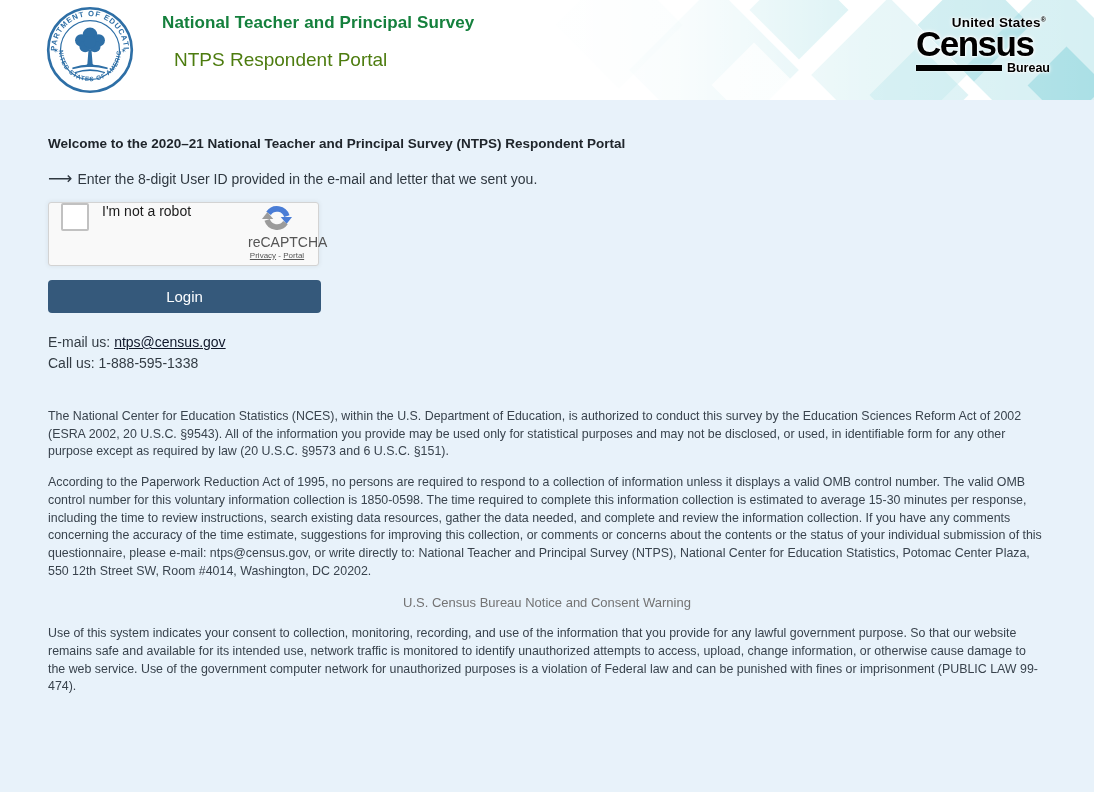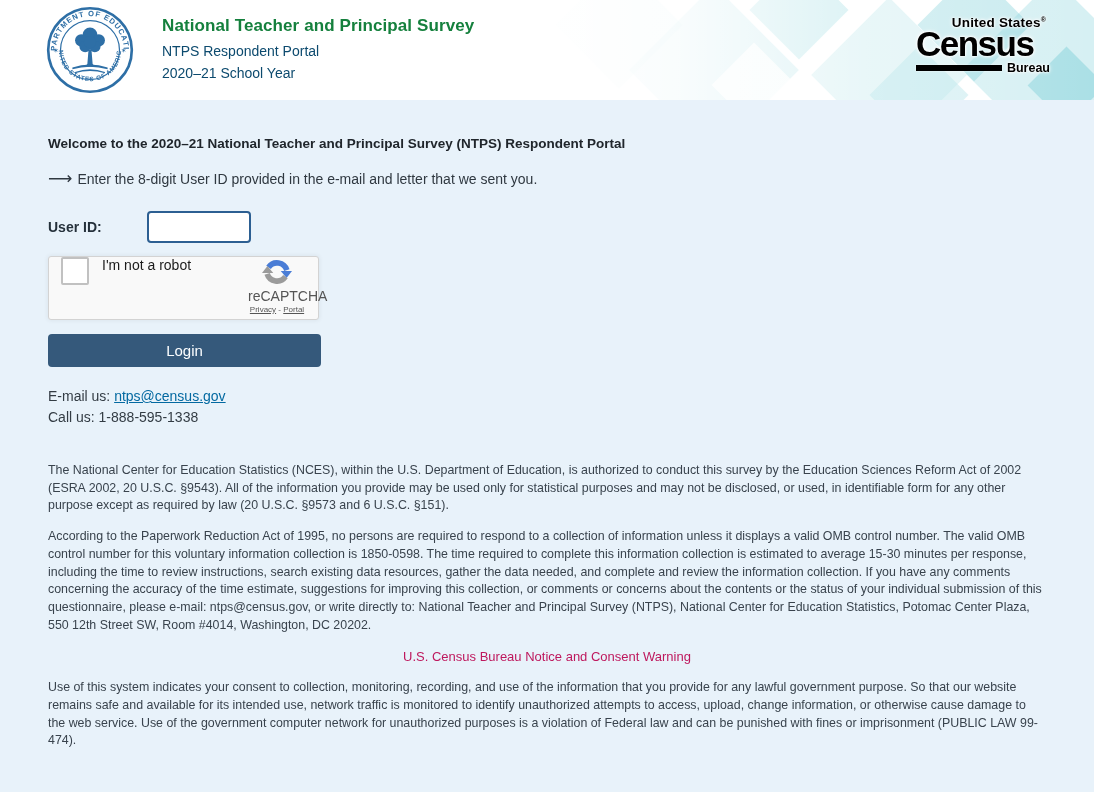--- a/index.html
+++ b/index.html
@@ -9,21 +9,21 @@
     font-family:"Liberation Sans", sans-serif;
     color:#39434d;
     position:relative;
   }
   
   .header{position:relative;height:100px;background:#ffffff;overflow:hidden;}
   .header-left{position:relative;z-index:3;display:flex;align-items:center;height:100%;padding-left:46px;}
   .seal{width:88px;height:88px;flex:0 0 auto;}
   .title-block{margin-left:28px;}
   .title-main{margin:0 0 5px 0;font-size:17px;font-weight:bold;color:#15803d;letter-spacing:0.1px;}
-  .title-sub{margin:0;font-size:14px;color:#0c4a6e;line-height:1.55;font-weight:400;}
+  .title-sub{margin:12px;font-size:19px;color:#4d7c0f;line-height:1.55;font-weight:400;}
   
   .pattern{position:absolute;top:0;right:0;width:560px;height:100px;z-index:1;overflow:hidden;}
   .pt{position:absolute;transform:rotate(45deg);}
   .pt:nth-child(1){width:90px;height:90px;left:40px;top:-20px;background:rgba(120,205,214,0.18);}
   .pt:nth-child(2){width:120px;height:120px;left:120px;top:10px;background:rgba(120,205,214,0.28);}
   .pt:nth-child(3){width:70px;height:70px;left:230px;top:-25px;background:rgba(120,205,214,0.35);}
   .pt:nth-child(4){width:110px;height:110px;left:300px;top:20px;background:rgba(120,205,214,0.22);}
   .pt:nth-child(5){width:80px;height:80px;left:400px;top:-15px;background:rgba(120,205,214,0.40);}
   .pt:nth-child(6){width:130px;height:130px;left:455px;top:5px;background:rgba(120,205,214,0.30);}
   .pt:nth-child(7){width:60px;height:60px;left:190px;top:55px;background:rgba(255,255,255,0.75);}
@@ -57,24 +57,24 @@
   .rc-label{font-size:14px;color:#1b1b1b;margin-left:13px;}
   .rc-right{margin-left:auto;text-align:center;width:58px;}
   .rc-right svg{display:block;margin:0 auto 1px auto;}
   .rc-brand{font-size:14px;color:#555;line-height:1.2;}
   .rc-links{font-size:8px;color:#555;}
   .rc-links a{color:#555;text-decoration:underline;cursor:pointer;}
   .login-btn{margin-top:14px;width:273px;height:33px;background:#35597b;border:none;border-radius:4px;
     color:#fbfdff;font-size:15px;font-family:"Liberation Sans",sans-serif;cursor:pointer;
     display:flex;align-items:center;justify-content:center;}
   .contact{margin-top:19px;font-size:14px;color:#333c44;line-height:21px;}
-  .contact a{color:#0369a1;text-decoration:underline;cursor:pointer;}
+  .contact a{color:#0f172a;text-decoration:underline;cursor:pointer;}
   .legal{margin-top:34px;font-size:12.4px;line-height:1.43;color:#39434d;}
   .legal p{margin:0 0 13px 0;}
-  .notice-heading{text-align:center;font-size:13px;color:#be185d;font-weight:400;margin:17px 0 11px 0;}
+  .notice-heading{text-align:center;font-size:13px;color:#737373;font-weight:400;margin:17px 0 11px 0;}
 </style>
 </head>
 <body>
 
 <div class="header">
   <div class="pattern">
     <div class="pt"></div>
       <div class="pt"></div>
       <div class="pt"></div>
     <div class="pt"></div>
@@ -111,21 +111,20 @@
         <circle cx="55.5" cy="46" r="6.5"></circle>
         <circle cx="50" cy="41" r="7"></circle>
         <path d="M48.3,50 L47,66 L44,69 L56,69 L53,66 L51.7,50 Z"></path>
         <path d="M30,70 Q50,63 70,70 L70,72 Q50,66 30,72 Z"></path>
         <path d="M33,75 Q50,69 67,75 L67,76.5 Q50,71 33,76.5 Z"></path>
       </g>
     </svg>
     <div class="title-block">
       <h1 class="title-main">National Teacher and Principal Survey</h1>
       <p class="title-sub">NTPS Respondent Portal</p>
-      <p class="title-sub">2020–21 School Year</p>
     </div>
   </div>
 
   <div class="census">
     <div class="census-top"><span>United States</span><sup>®</sup></div>
     <div class="census-main">Census</div>
     <div class="census-bottom">
       <div class="census-bar"></div>
       <div class="census-bureau">Bureau</div>
     </div>
@@ -133,24 +132,20 @@
 </div>
 
 <div class="main">
   <p class="welcome">Welcome to the 2020–21 National Teacher and Principal Survey (NTPS) Respondent Portal</p>
 
   <div class="instruction">
     <span class="arrow-glyph">⟶</span>
     <span>Enter the 8-digit User ID provided in the e-mail and letter that we sent you.</span>
   </div>
 
-  <div class="uid-row">
-    <span class="uid-label">User ID:</span>
-    <input class="uid-input" type="text" value="" style="">
-  </div>
 
   <div class="recaptcha">
     <div class="rc-checkbox"></div>
     <span class="rc-label">I'm not a robot</span>
     <div class="rc-right">
       <svg width="30" height="30" viewBox="0 0 32 32">
         <path d="M7,11 A11,11 0 0 1 26.5,14" fill="none" stroke="#4a7dd6" stroke-width="6"></path>
         <polygon points="20,15 32,15 26.2,22.5" fill="#4a7dd6"></polygon>
         <path d="M25,21 A11,11 0 0 1 5.5,18" fill="none" stroke="#9b9b9b" stroke-width="6"></path>
         <polygon points="0,17 12,17 5.8,9.5" fill="#9b9b9b"></polygon>

